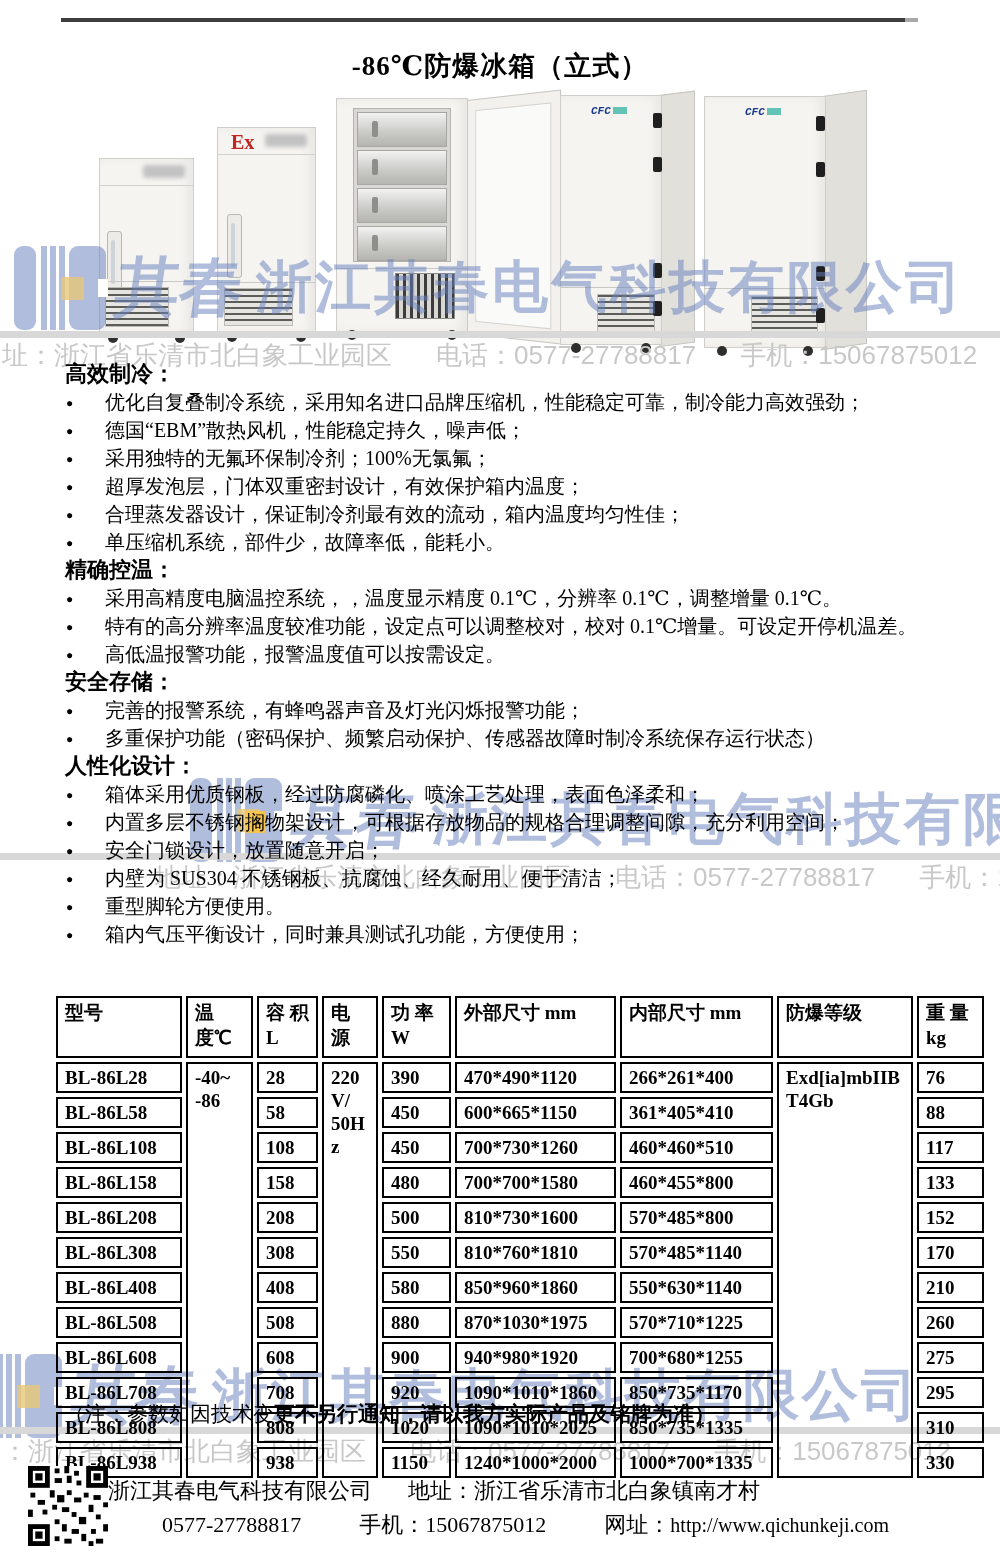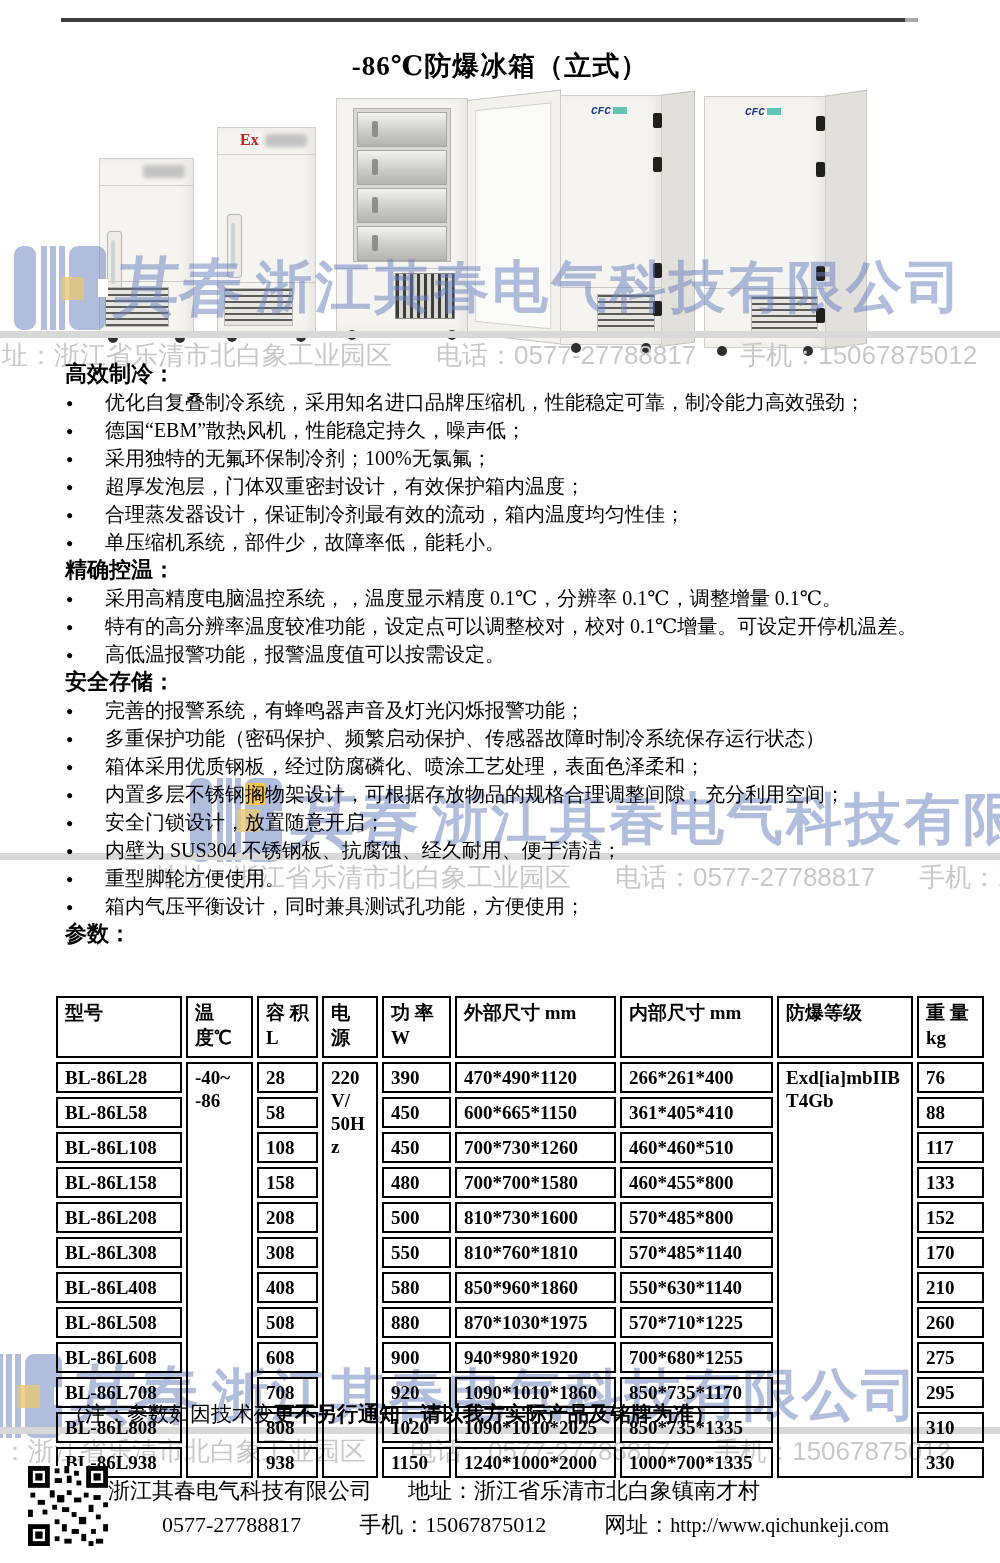--- a/index.html
+++ b/index.html
@@ -16,21 +16,21 @@
   .fz-topstrip{position:absolute;left:0;top:0;width:100%;height:26px;border-bottom:1px solid #d2d1cd;}
   .fz-display{position:absolute;top:6px;right:8px;width:42px;height:13px;background:#c2c2c2;border-radius:3px;filter:blur(2px);}
   .fz-handle{position:absolute;width:13px;height:62px;background:#ecebe8;border:1px solid #b9b8b4;border-radius:3px;}
   .fz-handle::after{content:"";position:absolute;left:3px;top:8px;width:4px;height:44px;background:#cdd4d8;border-radius:2px;}
   .fz-vent{position:absolute;background:#e6e5e1;border:1px solid #bbbab6;
            background-image:repeating-linear-gradient(180deg,#5c5c58 0 2px,rgba(0,0,0,0) 2px 6px);}
   .fz-vent-v{position:absolute;background:#d8d7d3;border:1px solid #8a8a86;
            background-image:repeating-linear-gradient(90deg,#3c3c3a 0 3px,rgba(0,0,0,0) 3px 7px);}
   .fz-caster{position:absolute;bottom:-9px;width:10px;height:10px;background:#2e2e2c;border-radius:50%;}
   .fz-splitline{position:absolute;left:0;width:100%;border-top:1px solid #c9c8c4;}
-  .ex-label{position:absolute;left:22px;top:3px;font-size:16px;font-weight:bold;color:#c2251f;font-family:"Liberation Serif",serif;}
+  .ex-label{position:absolute;left:13px;top:3px;font-size:20px;font-weight:bold;color:#c2251f;font-family:"Liberation Serif",serif;}
   .cfc-logo{position:absolute;font-size:11px;font-style:italic;font-weight:bold;color:#1a3a8c;
             font-family:Liberation Mono, monospace;letter-spacing:0;}
   .cfc-logo::after{content:"";display:inline-block;width:14px;height:7px;background:#3fb8a8;margin-left:2px;opacity:.8;}
   .fz-side{position:absolute;top:0;height:100%;background:#e1e0db;border:1px solid #c6c5c1;transform-origin:left top;}
   .fz-hinge{position:absolute;width:9px;height:15px;background:#1f1f1f;border-radius:2px;}
   .fz3-interior{position:absolute;background:#d9d8d4;border:1px solid #b4b3af;}
   .fz3-drawer{position:relative;margin:3px 3px 0 3px;height:33px;
               background:linear-gradient(180deg,#f2f2f0 0%,#c9cac6 60%,#b4b5b1 100%);border:1px solid #a7a8a4;}
   .fz3-drawer::after{content:"";position:absolute;left:14px;top:8px;width:6px;height:16px;background:#8e8f8b;border-radius:2px;}
   .fz3-door{position:absolute;background:#f2f1ee;border:1px solid #c5c4c0;
@@ -222,28 +222,28 @@
         <div class="bullet-item"><span class="bullet">●</span>超厚发泡层，门体双重密封设计，有效保护箱内温度；</div>
         <div class="bullet-item"><span class="bullet">●</span>合理蒸发器设计，保证制冷剂最有效的流动，箱内温度均匀性佳；</div>
         <div class="bullet-item"><span class="bullet">●</span>单压缩机系统，部件少，故障率低，能耗小。</div>
         <div class="sec-heading">精确控温：</div>
         <div class="bullet-item"><span class="bullet">●</span>采用高精度电脑温控系统，，温度显示精度 0.1℃，分辨率 0.1℃，调整增量 0.1℃。</div>
         <div class="bullet-item"><span class="bullet">●</span> 特有的高分辨率温度较准功能，设定点可以调整校对，校对 0.1℃增量。可设定开停机温差。</div>
         <div class="bullet-item"><span class="bullet">●</span>高低温报警功能，报警温度值可以按需设定。</div>
         <div class="sec-heading">安全存储：</div>
         <div class="bullet-item"><span class="bullet">●</span> 完善的报警系统，有蜂鸣器声音及灯光闪烁报警功能；</div>
         <div class="bullet-item"><span class="bullet">●</span> 多重保护功能（密码保护、频繁启动保护、传感器故障时制冷系统保存运行状态）</div>
+        <div class="sec-heading">人性化设计：</div>
         <div class="bullet-item"><span class="bullet">●</span>箱体采用优质钢板，经过防腐磷化、喷涂工艺处理，表面色泽柔和；</div>
         <div class="bullet-item"><span class="bullet">●</span>内置多层不锈钢<span class="hl">搁</span>物架设计，可根据存放物品的规格合理调整间隙，充分利用空间；</div>
         <div class="bullet-item"><span class="bullet">●</span>安全门锁设计，放置随意开启；</div>
         <div class="bullet-item"><span class="bullet">●</span>内壁为 SUS304 不锈钢板、抗腐蚀、经久耐用、便于清洁；</div>
         <div class="bullet-item"><span class="bullet">●</span>重型脚轮方便使用。</div>
         <div class="bullet-item"><span class="bullet">●</span>箱内气压平衡设计，同时兼具测试孔功能，方便使用；</div>
       </div>
-    <div class="sec-heading">参数：</div>
   </div>
 
   <table class="spec-table">
     <colgroup>
       <col style="width:126px">
         <col style="width:67px">
         <col style="width:61px">
         <col style="width:56px">
       <col style="width:69px">
         <col style="width:161px">

